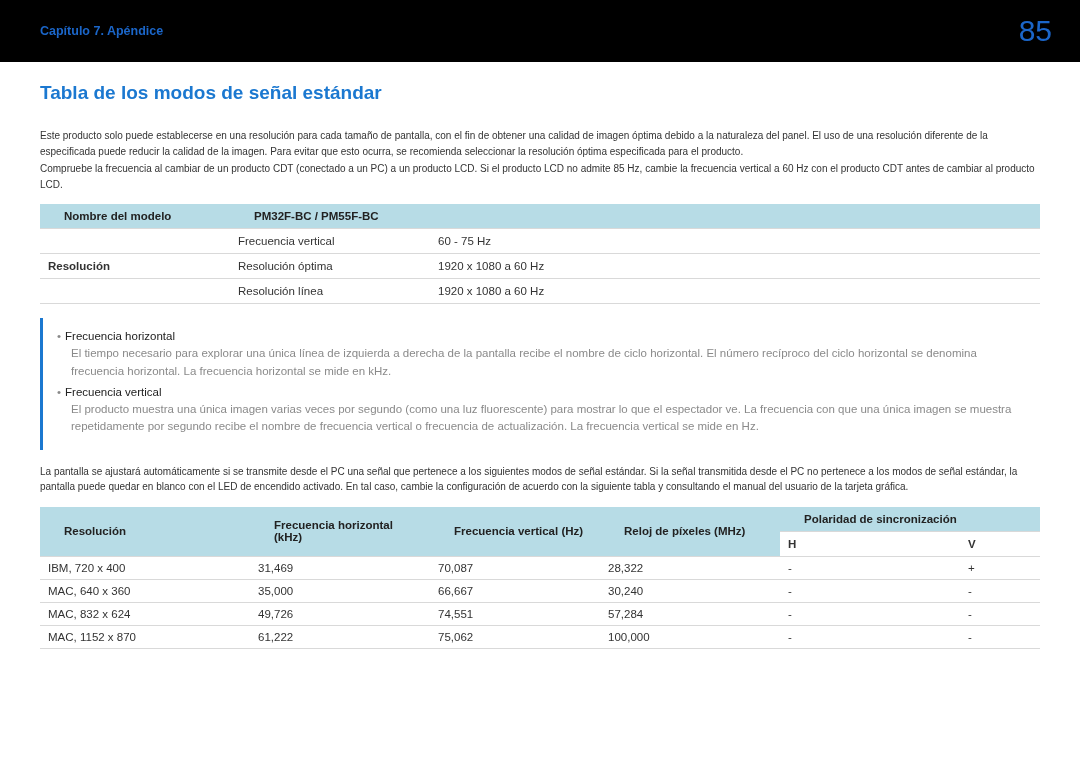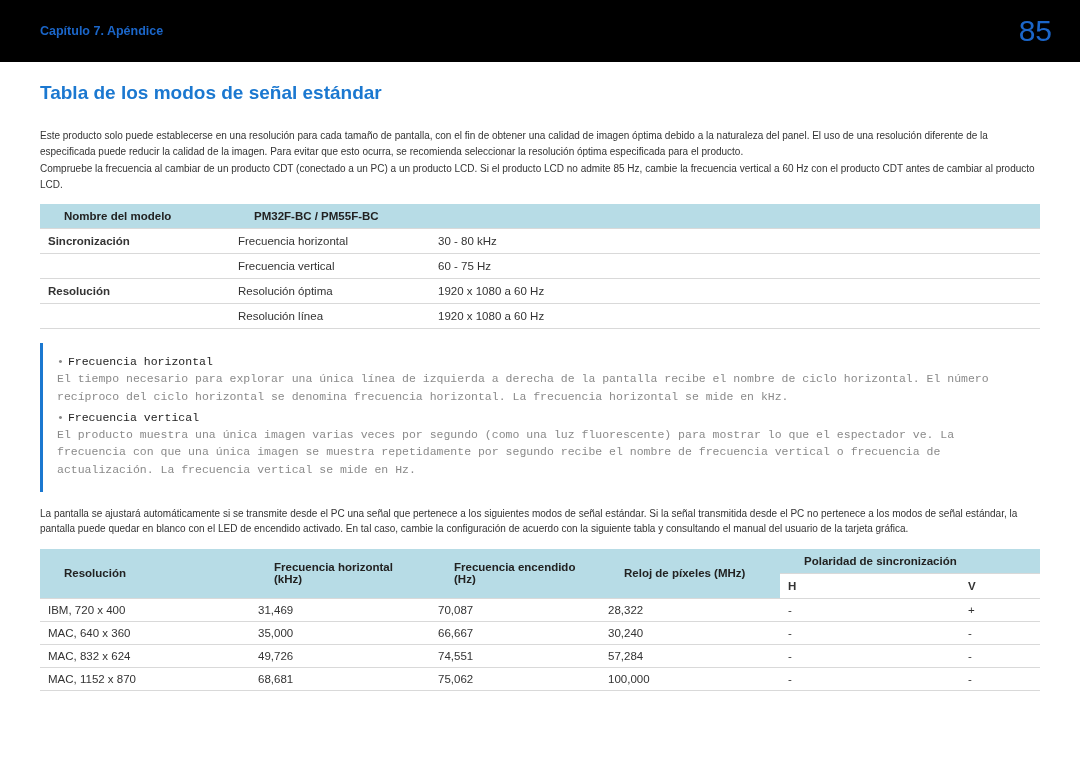--- a/index.html
+++ b/index.html
@@ -63,26 +63,25 @@
   table.t1 .bold { font-weight: bold; }
   table.t1 td.col1 { width: 19%; }
   table.t1 td.col2 { width: 20%; }
   table.t1 td.col3 { width: 61%; }
   .note-box {
     border-left: 3px solid #1b78d0;
     padding: 10px 14px 10px 14px;
     margin-bottom: 14px;
     font-size: 11.5px;
     line-height: 1.5;
-    font-family: Liberation Mono, monospace;
   }
   .note-box ul { list-style: none; }
   .note-box li { margin-bottom: 4px; }
   .note-box .b-title { font-weight: normal; color: #222; }
-  .note-box .b-desc { color: #8a8a8a; margin-left: 0; }
+  .note-box .b-desc { color: #8a8a8a; margin-left: 14px; }
   .bullet { color: #888; margin-right: 4px; }
   table.t2 th.sub { font-weight: bold; background: none; }
   table.t2 .c1 { width: 21%; }
   table.t2 .c2 { width: 18%; margin-top: 20px; }
   table.t2 .c3 { width: 17%; }
   table.t2 .c4 { width: 18%; margin-top: 48px; }
   table.t2 .c5 { width: 18%; text-align: left; }
   table.t2 .c6 { width: 8%; text-align: left; }
   table.t2 td { padding: 5px 8px; }
 </style>
@@ -102,25 +101,20 @@
   </div>
 
   <table class="t1">
     <tbody>
         <tr>
       <th class="blue col1">Nombre del modelo</th>
       <th class="blue" colspan="2">PM32F-BC / PM55F-BC</th>
     </tr>
     </tbody>
       <tbody id="t1body">
-        <tr>
-          <td class="col1 bold">Sincronización</td>
-          <td class="col2">Frecuencia horizontal</td>
-          <td class="col3">30 - 80 kHz</td>
-        </tr>
         <tr>
           <td class="col1 bold"></td>
           <td class="col2">Frecuencia vertical</td>
           <td class="col3">60 - 75 Hz</td>
         </tr>
         <tr>
           <td class="col1 bold">Resolución</td>
           <td class="col2">Resolución óptima</td>
           <td class="col3">1920 x 1080 a 60 Hz</td>
         </tr>
@@ -147,21 +141,21 @@
 
   <div class="para-block">
     <div class="para">La pantalla se ajustará automáticamente si se transmite desde el PC una señal que pertenece a los siguientes modos de señal estándar. Si la señal transmitida desde el PC no pertenece a los modos de señal estándar, la pantalla puede quedar en blanco con el LED de encendido activado. En tal caso, cambie la configuración de acuerdo con la siguiente tabla y consultando el manual del usuario de la tarjeta gráfica.</div>
   </div>
 
   <table class="t2">
     <tbody>
         <tr>
       <th class="blue c1" rowspan="2">Resolución</th>
       <th class="blue c2" rowspan="2">Frecuencia horizontal (kHz)</th>
-      <th class="blue c3" rowspan="2">Frecuencia encendido (Hz)</th>
+      <th class="blue c3" rowspan="2">Frecuencia vertical (Hz)</th>
       <th class="blue c4" rowspan="2">Reloj de píxeles (MHz)</th>
       <th class="blue" colspan="2">Polaridad de sincronización</th>
     </tr>
     <tr>
       <th class="sub c5">H</th>
       <th class="sub c6">V</th>
     </tr>
     </tbody>
       <tbody id="t2body">
         <tr>
@@ -183,21 +177,21 @@
         <tr>
           <td class="c1">MAC, 832 x 624</td>
           <td class="c2">49,726</td>
           <td class="c3">74,551</td>
           <td class="c4">57,284</td>
           <td class="c5">-</td>
           <td class="c6">-</td>
         </tr>
         <tr>
           <td class="c1">MAC, 1152 x 870</td>
-          <td class="c2">68,681</td>
+          <td class="c2">61,222</td>
           <td class="c3">75,062</td>
           <td class="c4">100,000</td>
           <td class="c5">-</td>
           <td class="c6">-</td>
         </tr>
       </tbody>
   </table>
 </div>
 
 </body></html>

